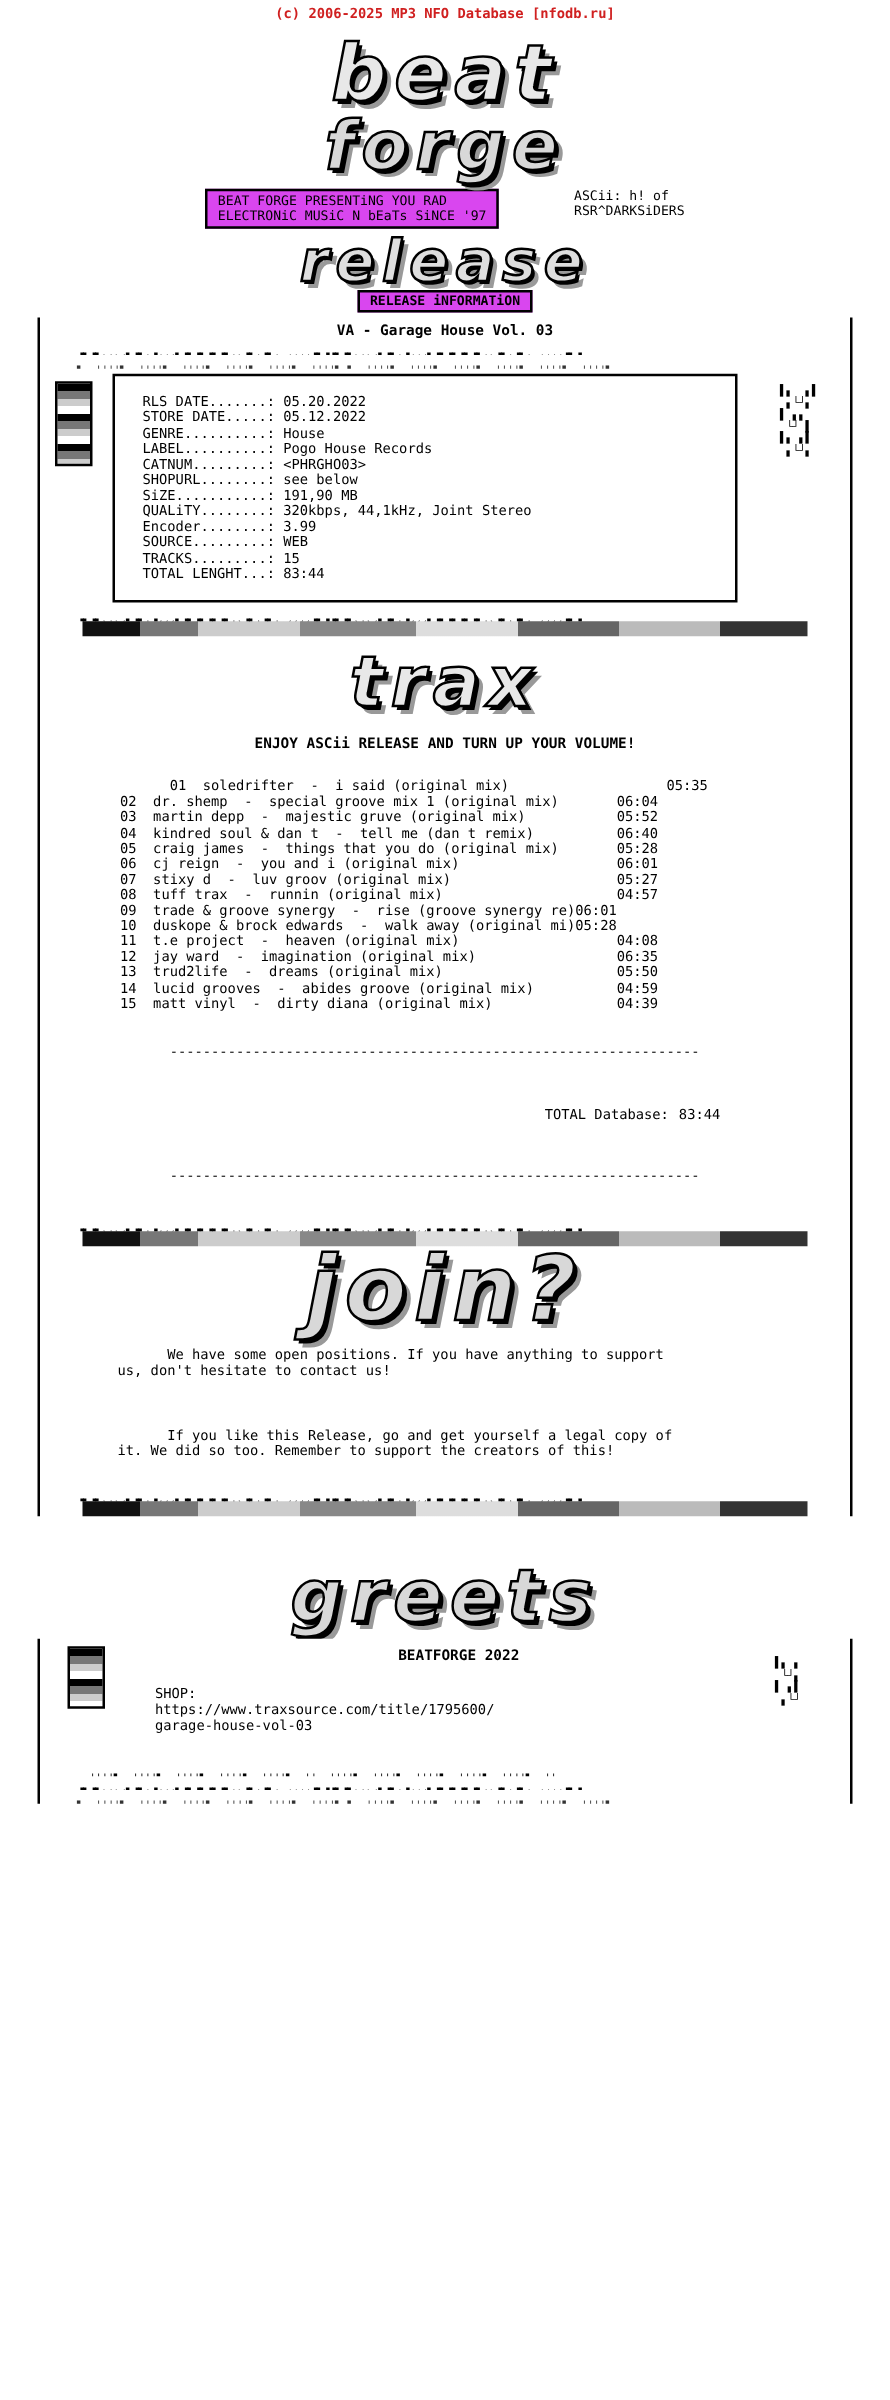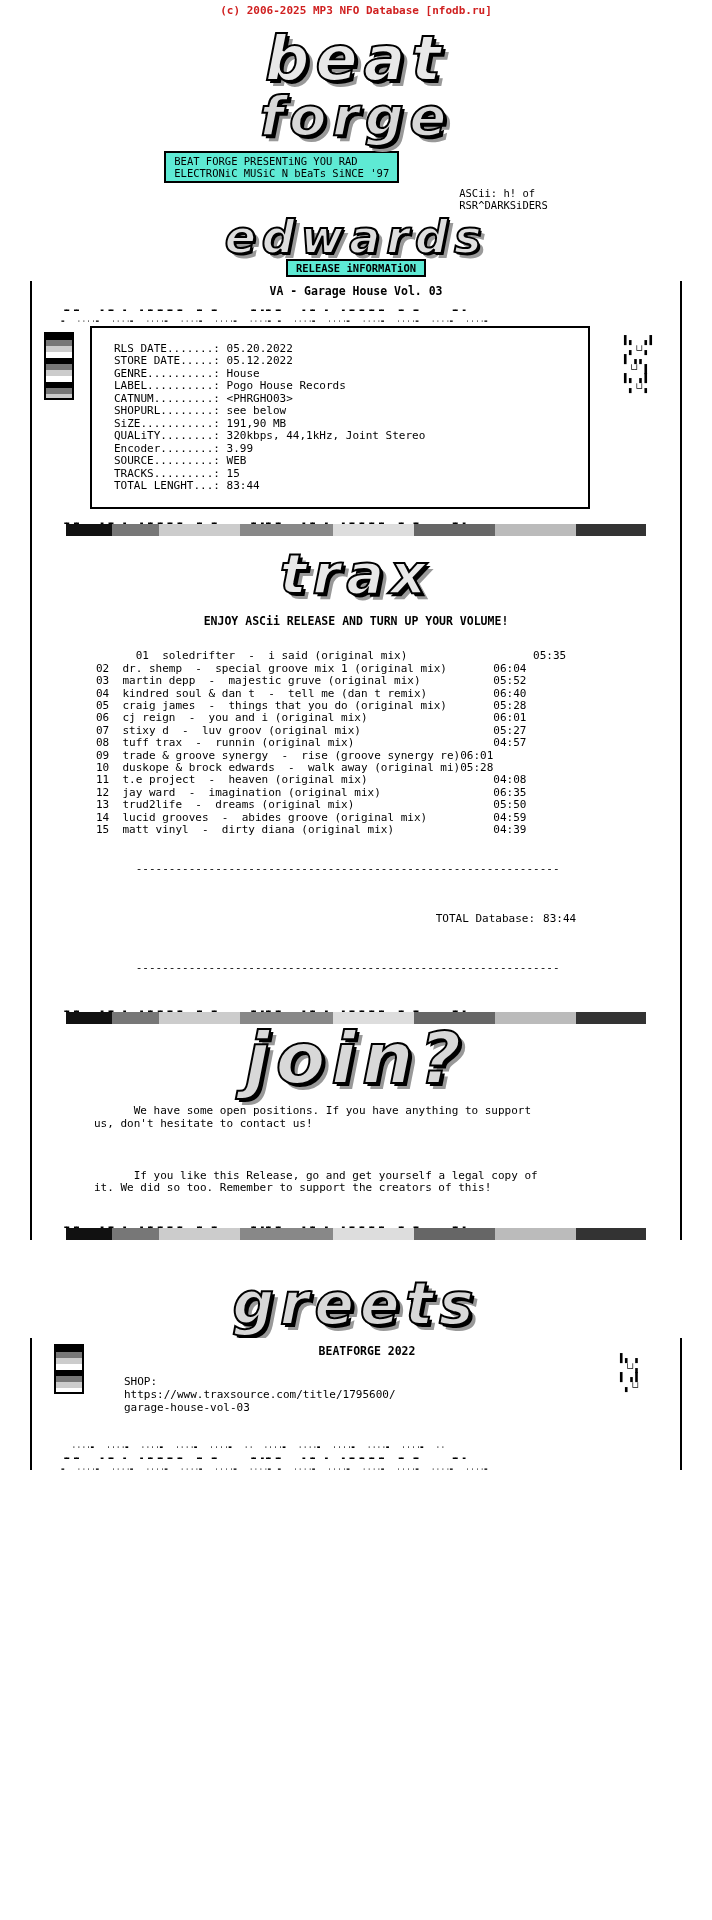--- a/index.html
+++ b/index.html
@@ -63,29 +63,28 @@
     text-shadow: 2px 2px 0 #000, 5px 5px 0 #9a9a9a;
     font-style: italic;
   }
   .tagbox {
     border: 2px solid #000;
     display: inline-block;
     padding: 2px 8px;
     font-family: "DejaVu Sans Mono", monospace;
     font-size: 10.5px;
     line-height: 12px;
-    background: #5eead4;
+    background: #d946ef;
     text-align: left;
   }
   .creditbox {
     font-family: "DejaVu Sans Mono", monospace;
     font-size: 10.5px;
     line-height: 12px;
     text-align: left;
-    margin-top: 36px;
   }
   .title-bar {
     text-align: center;
     font-family: "DejaVu Sans Mono", monospace;
     font-size: 11.5px;
     font-weight: bold;
     padding: 3px 0 2px 0;
   }
   .frame {
     border-left: 2px solid #000;
@@ -188,21 +187,21 @@
       <span style="white-space:pre;">BEAT FORGE PRESENTiNG YOU RAD
 ELECTRONiC MUSiC N bEaTs SiNCE '97</span>
     </div>
     <div class="creditbox">
       <span style="white-space:pre;">ASCii: h! of
 RSR^DARKSiDERS</span>
     </div>
   </div>
 
   <div class="logo-band" style="margin-top:2px;">
-    <div class="logo-text logo-small">edwards</div>
+    <div class="logo-text logo-small">release</div>
   </div>
 
   <div class="center" style="margin-top:-4px;">
     <span class="tagbox" style="padding:1px 8px;font-weight:bold;">
       <span>RELEASE iNFORMATiON</span>
     </span>
   </div>
 
   <div class="frame" style="margin-top:4px;">
     <div class="title-bar">

